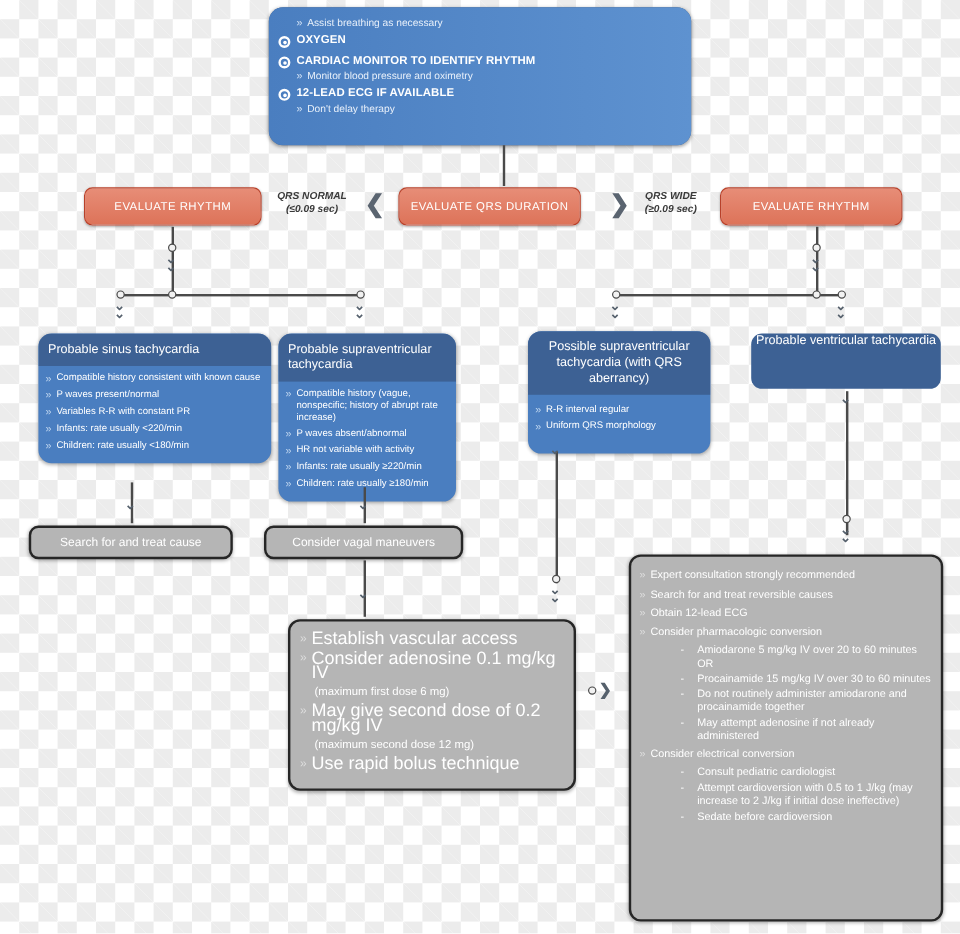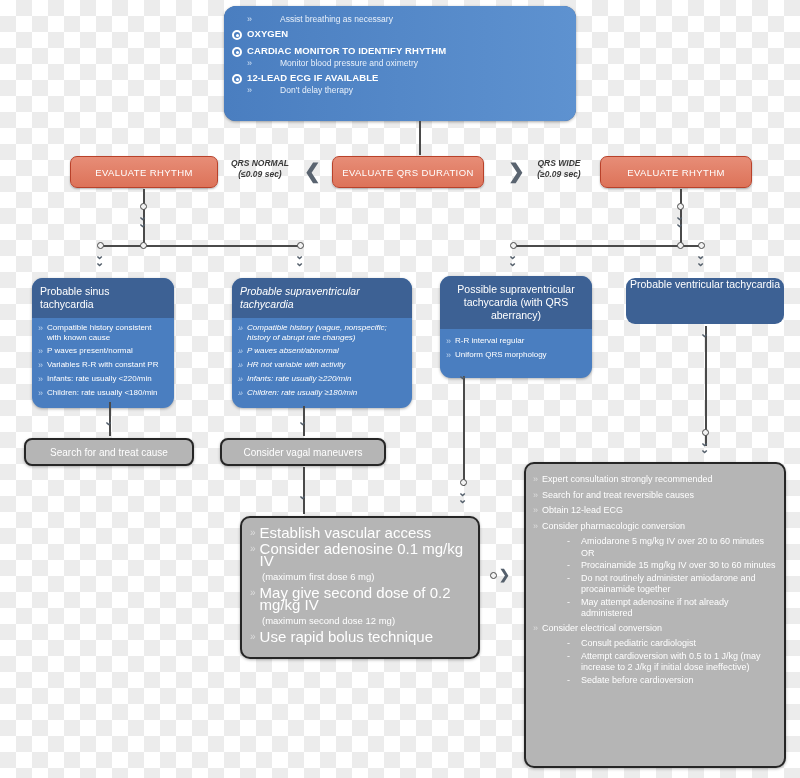--- a/index.html
+++ b/index.html
@@ -55,21 +55,21 @@
   .radio-icon::after {
     content: ""; position: absolute; left: 1.5px; top: 1.5px;
     width: 3px; height: 3px; border-radius: 50%; background: #fff;
   }
   .hdr-main { color: #ffffff; font-size: 9.5px; font-weight: bold; line-height: 12px; letter-spacing: .1px; }
   .hdr-sub-row { display: flex; align-items: flex-start; margin: 0 0 3px 15px; }
   .chev-sm {
     color: #cfe0f5; font-size: 9px; line-height: 11px;
     margin-right: 4px; flex: 0 0 auto;
   }
-  .hdr-sub { color: #e8f0fa; font-size: 8.5px; line-height: 11px; margin-left: 24px; }
+  .hdr-sub { color: #e8f0fa; font-size: 8.5px; line-height: 11px; }
 
   
   .orange-box {
     height: 32px;
     border-radius: 7px;
     background: linear-gradient(to bottom, #e78d77, #dd7359);
     border: 1.5px solid #b8412a;
     display: flex; align-items: center; justify-content: center;
     color: #ffffff; font-size: 9.5px; letter-spacing: .4px;
     box-shadow: 0 1px 2px rgba(0,0,0,.3);
@@ -112,22 +112,22 @@
     padding: 7px 8px 7px 8px;
   }
   .blue-body { padding: 5px 7px 6px 6px; }
   .bullet-row { display: flex; align-items: flex-start; margin-bottom: 3px; }
   .bullet-chev {
     color: #bdd4ee; font-size: 9px; line-height: 11px;
     margin-right: 4px; flex: 0 0 auto;
   }
   .bullet-text { color: #ffffff; font-size: 8px; line-height: 10px; }
 
-  #blue-sinus { left: 32px; top: 278px; width: 142px; }
-  #blue-svt   { left: 232px; top: 278px; width: 180px; font-style: italic; }
+  #blue-sinus { left: 32px; top: 278px; width: 194px; }
+  #blue-svt   { left: 232px; top: 278px; width: 148px; }
   #blue-abr   { left: 440px; top: 276px; width: 152px; }
   #blue-abr .blue-head { text-align: center; }
   #blue-vt    { left: 626px; top: 278px; width: 158px; height: 46px;
                 background: #3d6194; display: flex; align-items: flex-start;
                 justify-content: center; border-radius: 9px; }
   #blue-vt .vt-label { color: #ffffff; font-size: 10.5px; line-height: 13px; text-align: center; }
 
   
   .gray-box {
     background: #b5b5b5;
@@ -263,21 +263,21 @@
         <span class="bullet-text">Children: rate usually &lt;180/min</span>
       </div>
     </div>
   </div>
 
   <div id="blue-svt" class="abs blue-box">
     <div class="blue-head">Probable supraventricular tachycardia</div>
     <div class="blue-body">
       <div class="bullet-row">
         <span class="bullet-chev">»</span>
-        <span class="bullet-text">Compatible history (vague, nonspecific; history of abrupt rate changes)</span>
+        <span class="bullet-text">Compatible history (vague, nonspecific; history of abrupt rate increase)</span>
       </div>
       <div class="bullet-row">
         <span class="bullet-chev">»</span>
         <span class="bullet-text">P waves absent/abnormal</span>
       </div>
       <div class="bullet-row">
         <span class="bullet-chev">»</span>
         <span class="bullet-text">HR not variable with activity</span>
       </div>
       <div class="bullet-row">

